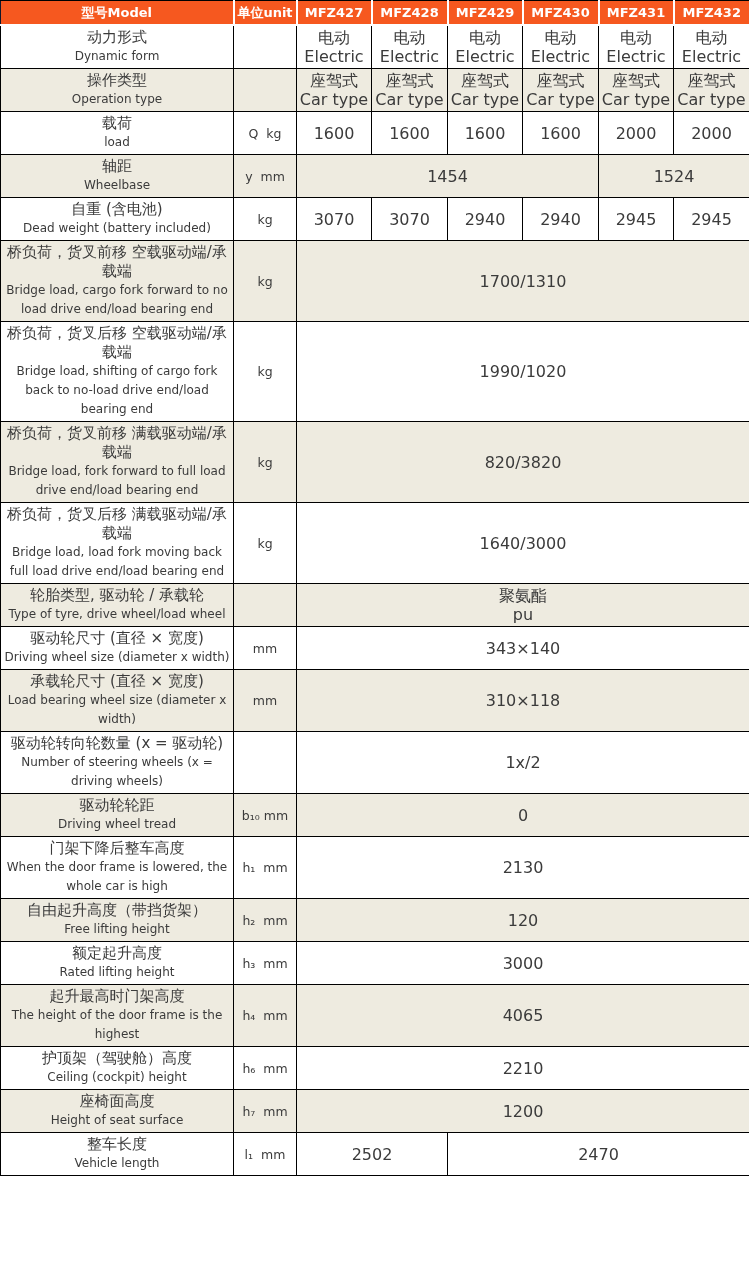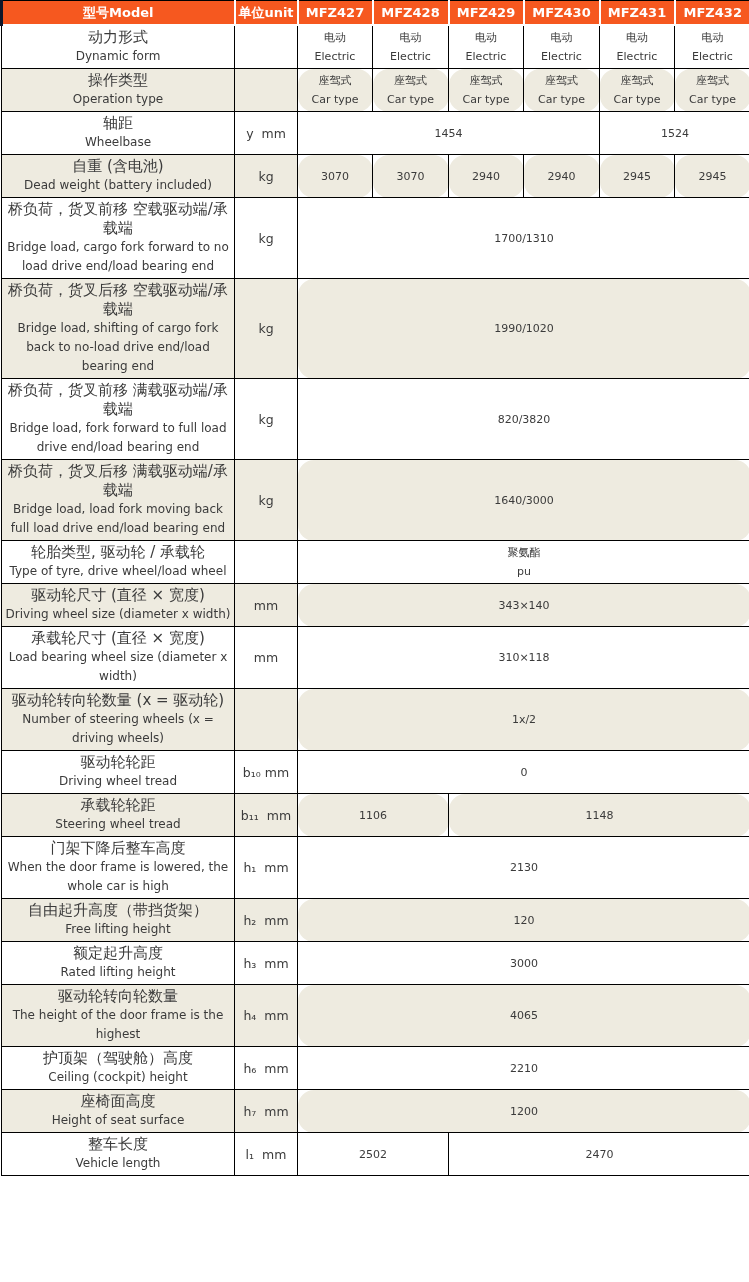--- a/index.html
+++ b/index.html
@@ -25,21 +25,21 @@
     font-size: 13px;
     line-height: 21px;
     height: 21px;
     padding: 1px 2px;
     border: 2px solid #ffffff;
     border-top: 1px solid #000;
     text-align: center;
     overflow: hidden;
     white-space: nowrap;
   }
-  table.spec thead th:first-child { border-left: 3px solid #0f172a; margin-left: 19px; }
+  table.spec thead th:first-child { border-left: 1px solid #0f172a; margin-left: 19px; }
   table.spec thead th:last-child { border-right: 1px solid #000; }
   table.spec td {
     border: 1px solid #000;
     text-align: center;
     vertical-align: middle;
     padding: 2px 2px;
     background: #ffffff;
   }
   table.spec tbody tr:nth-child(even) td {
     background: #EEEBE0;
@@ -51,22 +51,21 @@
   .label-cell .en {
     font-size: 12px;
     line-height: 19px;
   }
   .unit-cell {
     font-size: 12.5px;
     line-height: 19px;
     white-space: pre;
   }
   .value-cell {
-    font-size: 11px;
-    border-radius: 16px;
+    font-size: 16px;
   }
   .value-cell div {
     line-height: 19px;
   }
 </style>
 </head>
 <body>
 
 <div class="page">
   <table class="spec">
@@ -150,20 +149,45 @@
             <div>座驾式</div>
             <div>Car type</div>
           </td>
           <td class="value-cell" colspan="1">
             <div>座驾式</div>
             <div>Car type</div>
           </td>
         </tr>
         <tr>
           <td class="label-cell">
+            <div class="zh">载荷</div>
+            <div class="en">load</div>
+          </td>
+          <td class="unit-cell">Q  kg</td>
+          <td class="value-cell" colspan="1">
+            <div>1600</div>
+          </td>
+          <td class="value-cell" colspan="1">
+            <div>1600</div>
+          </td>
+          <td class="value-cell" colspan="1">
+            <div>1600</div>
+          </td>
+          <td class="value-cell" colspan="1">
+            <div>1600</div>
+          </td>
+          <td class="value-cell" colspan="1">
+            <div>2000</div>
+          </td>
+          <td class="value-cell" colspan="1">
+            <div>2000</div>
+          </td>
+        </tr>
+        <tr>
+          <td class="label-cell">
             <div class="zh">轴距</div>
             <div class="en">Wheelbase</div>
           </td>
           <td class="unit-cell">y  mm</td>
           <td class="value-cell" colspan="4">
             <div>1454</div>
           </td>
           <td class="value-cell" colspan="2">
             <div>1524</div>
           </td>
@@ -279,33 +303,20 @@
             <div class="zh">驱动轮轮距</div>
             <div class="en">Driving wheel tread</div>
           </td>
           <td class="unit-cell">b₁₀ mm</td>
           <td class="value-cell" colspan="6">
             <div>0</div>
           </td>
         </tr>
         <tr>
           <td class="label-cell">
-            <div class="zh">承载轮轮距</div>
-            <div class="en">Steering wheel tread</div>
-          </td>
-          <td class="unit-cell">b₁₁  mm</td>
-          <td class="value-cell" colspan="2">
-            <div>1106</div>
-          </td>
-          <td class="value-cell" colspan="4">
-            <div>1148</div>
-          </td>
-        </tr>
-        <tr>
-          <td class="label-cell">
             <div class="zh">门架下降后整车高度</div>
             <div class="en">When the door frame is lowered, the whole car is high</div>
           </td>
           <td class="unit-cell">h₁  mm</td>
           <td class="value-cell" colspan="6">
             <div>2130</div>
           </td>
         </tr>
         <tr>
           <td class="label-cell">
@@ -322,21 +333,21 @@
             <div class="zh">额定起升高度</div>
             <div class="en">Rated lifting height</div>
           </td>
           <td class="unit-cell">h₃  mm</td>
           <td class="value-cell" colspan="6">
             <div>3000</div>
           </td>
         </tr>
         <tr>
           <td class="label-cell">
-            <div class="zh">驱动轮转向轮数量</div>
+            <div class="zh">起升最高时门架高度</div>
             <div class="en">The height of the door frame is the highest</div>
           </td>
           <td class="unit-cell">h₄  mm</td>
           <td class="value-cell" colspan="6">
             <div>4065</div>
           </td>
         </tr>
         <tr>
           <td class="label-cell">
             <div class="zh">护顶架（驾驶舱）高度</div>

